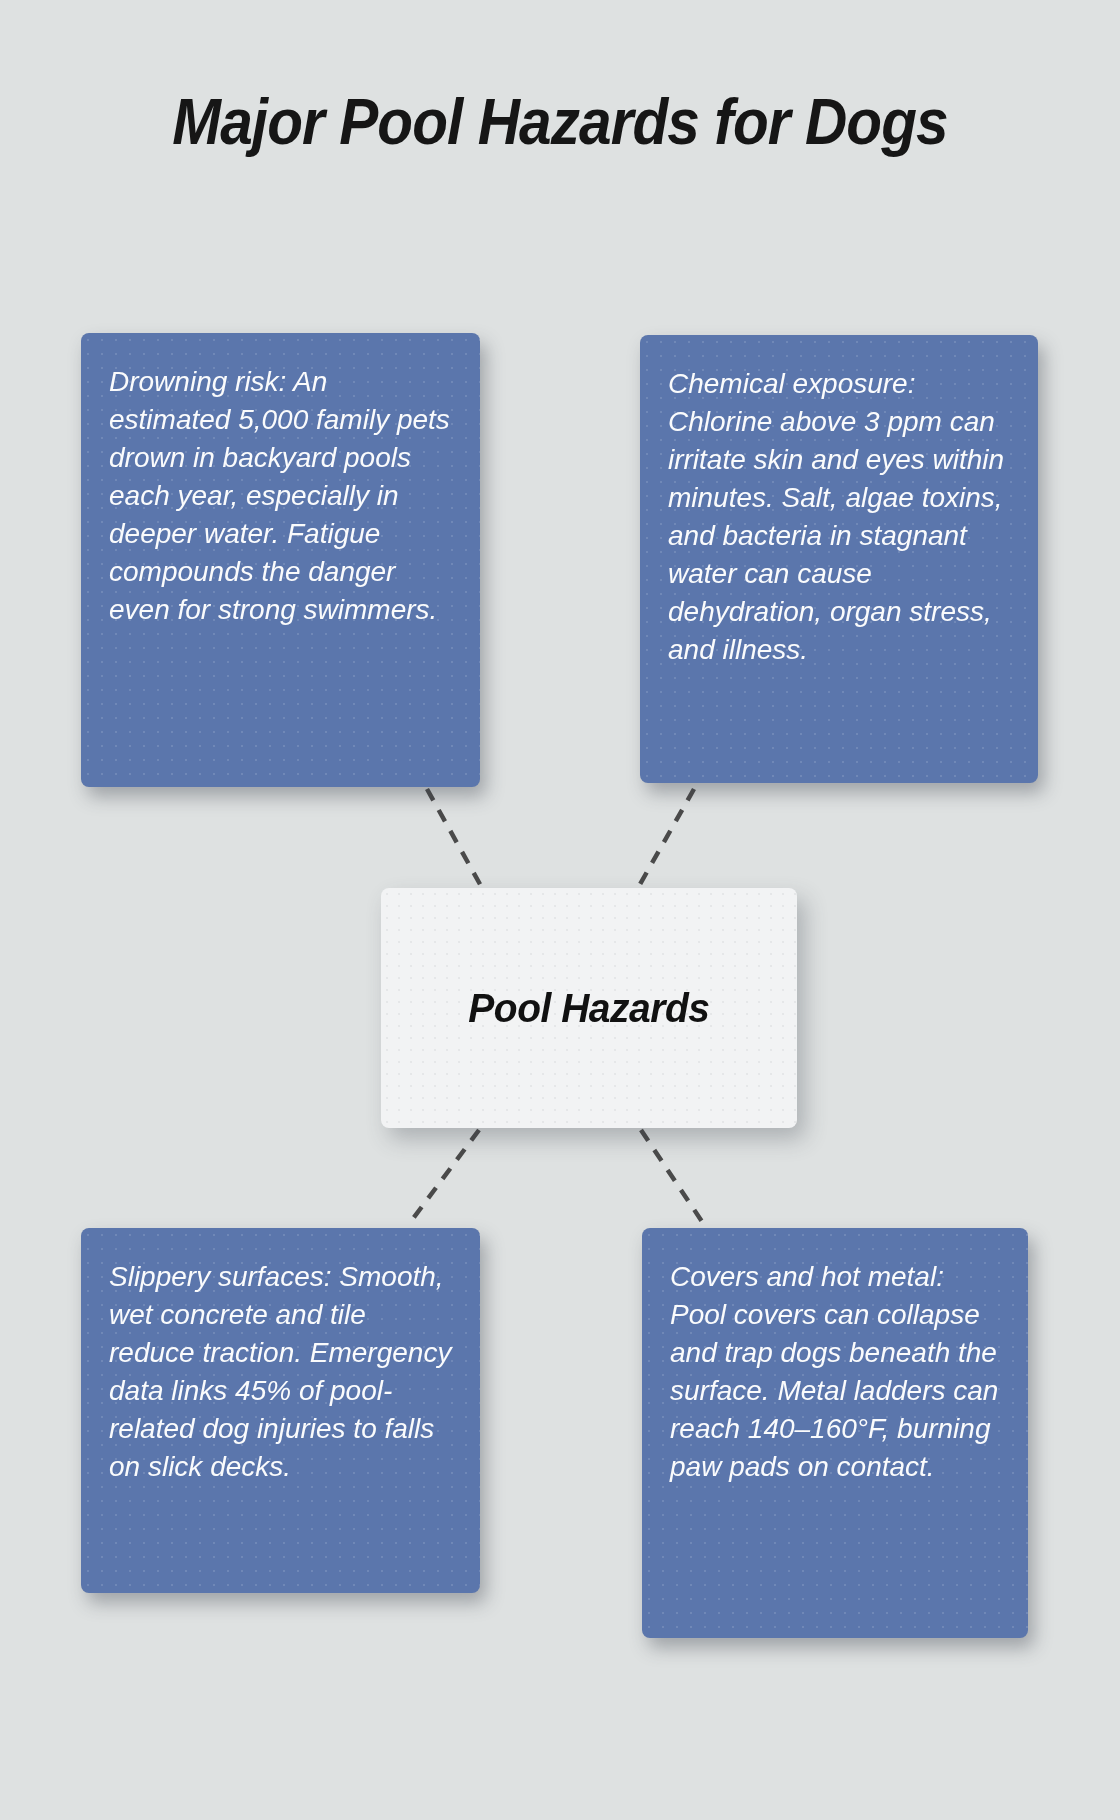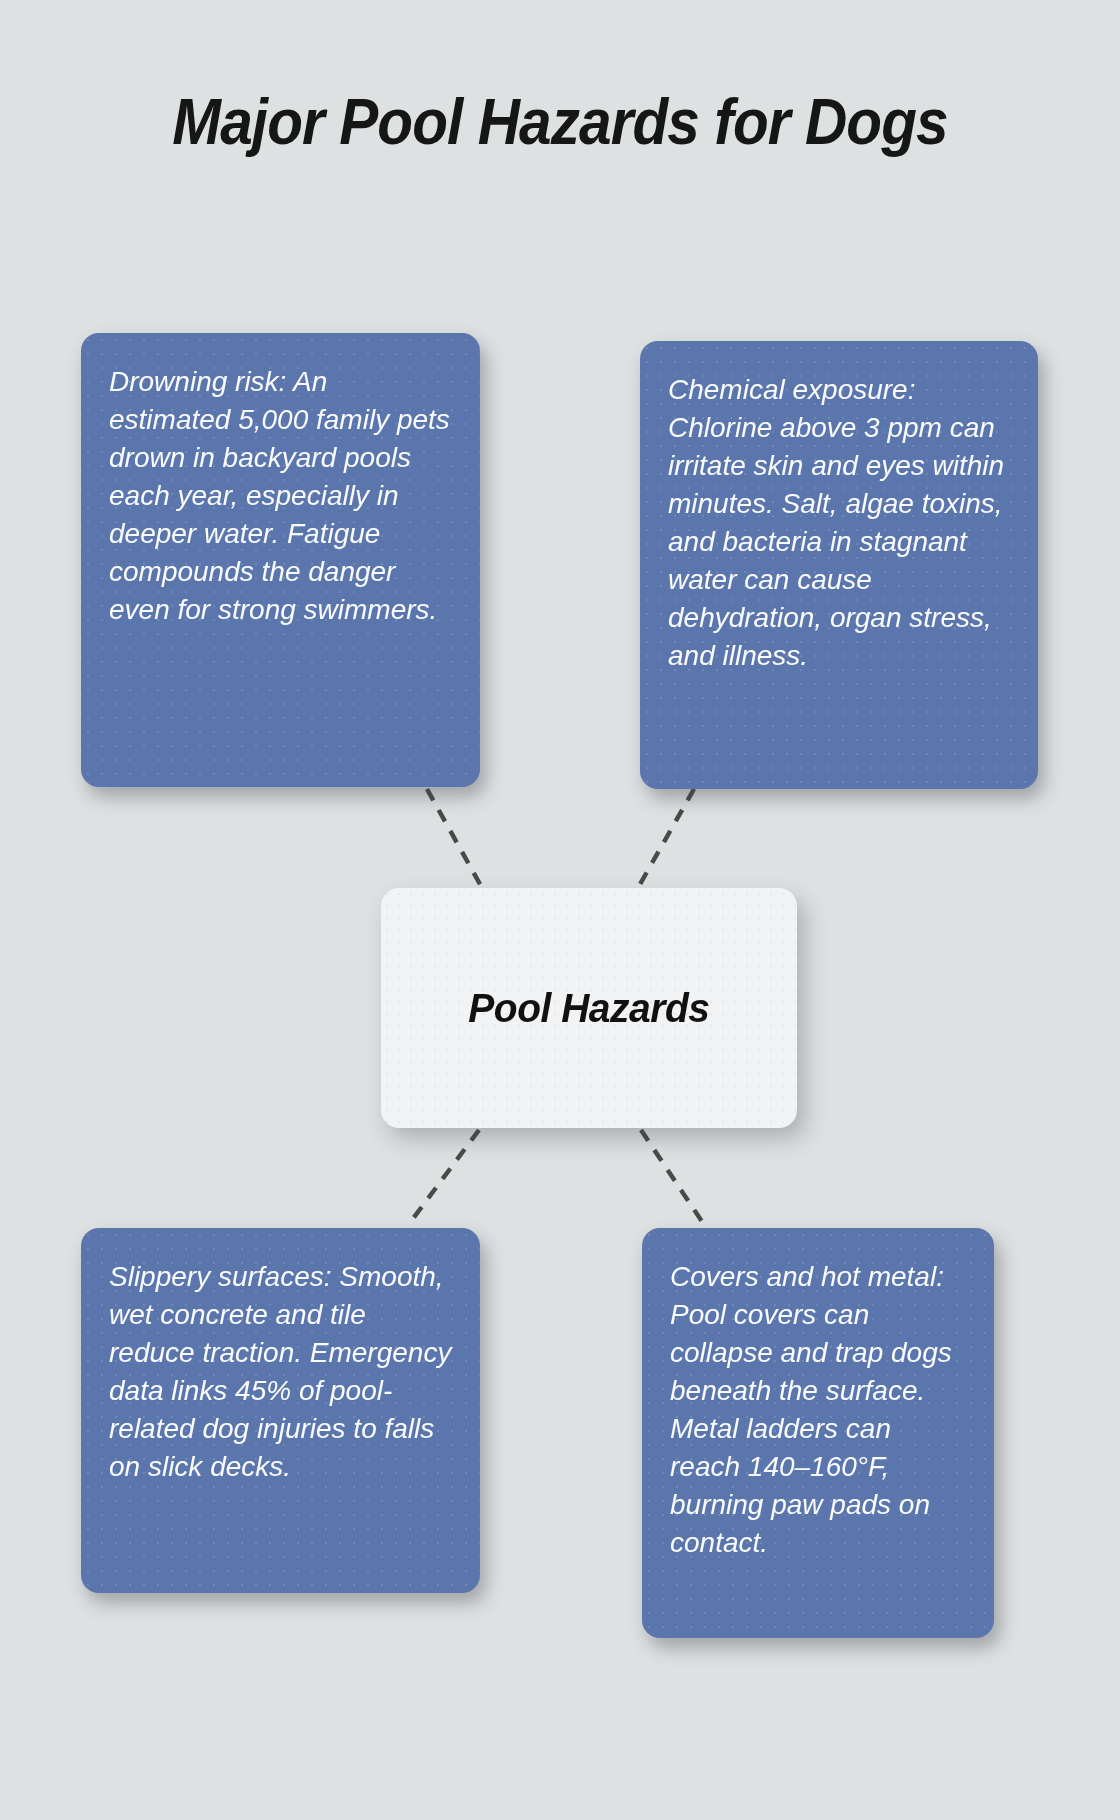--- a/index.html
+++ b/index.html
@@ -41,41 +41,41 @@
     width: 1120px;
     height: 1820px;
   }
   svg.connectors line {
     stroke: #4a4a4a;
     stroke-width: 4.5;
     stroke-dasharray: 13 11;
   }
   .node {
     position: absolute;
-    border-radius: 18px;
+    border-radius: 8px;
     box-sizing: border-box;
   }
   .node-blue {
     background-color: #5b76ac;
     background-image: radial-gradient(rgba(255,255,255,0.13) 1.2px, rgba(255,255,255,0) 1.4px);
     background-size: 14px 14px;
     box-shadow: 6px 10px 18px rgba(60,65,75,0.38);
     color: #fafbfc;
     padding: 30px 28px;
   }
   .node-blue p {
     margin: 0;
     font-size: 28px;
     line-height: 38px;
     font-weight: 400;
   }
   .node-tl { left: 81px;  top: 333px;  width: 399px; height: 454px; }
-  .node-tr { left: 640px; top: 335px;  width: 398px; height: 448px; margin-top: 6px; }
+  .node-tr { left: 640px; top: 335px;  width: 398px; height: 448px; }
   .node-bl { left: 81px;  top: 1228px; width: 399px; height: 365px; }
-  .node-br { left: 642px; top: 1228px; width: 352px; height: 410px; }
+  .node-br { left: 642px; top: 1228px; width: 386px; height: 410px; }
   .node-center {
     left: 381px;
     top: 888px;
     width: 416px;
     height: 240px;
     background-color: #f2f3f4;
     background-image: radial-gradient(rgba(120,125,130,0.10) 1px, rgba(255,255,255,0) 1.2px);
     background-size: 12px 12px;
     box-shadow: 8px 11px 22px rgba(60,65,75,0.30);
     display: flex;

